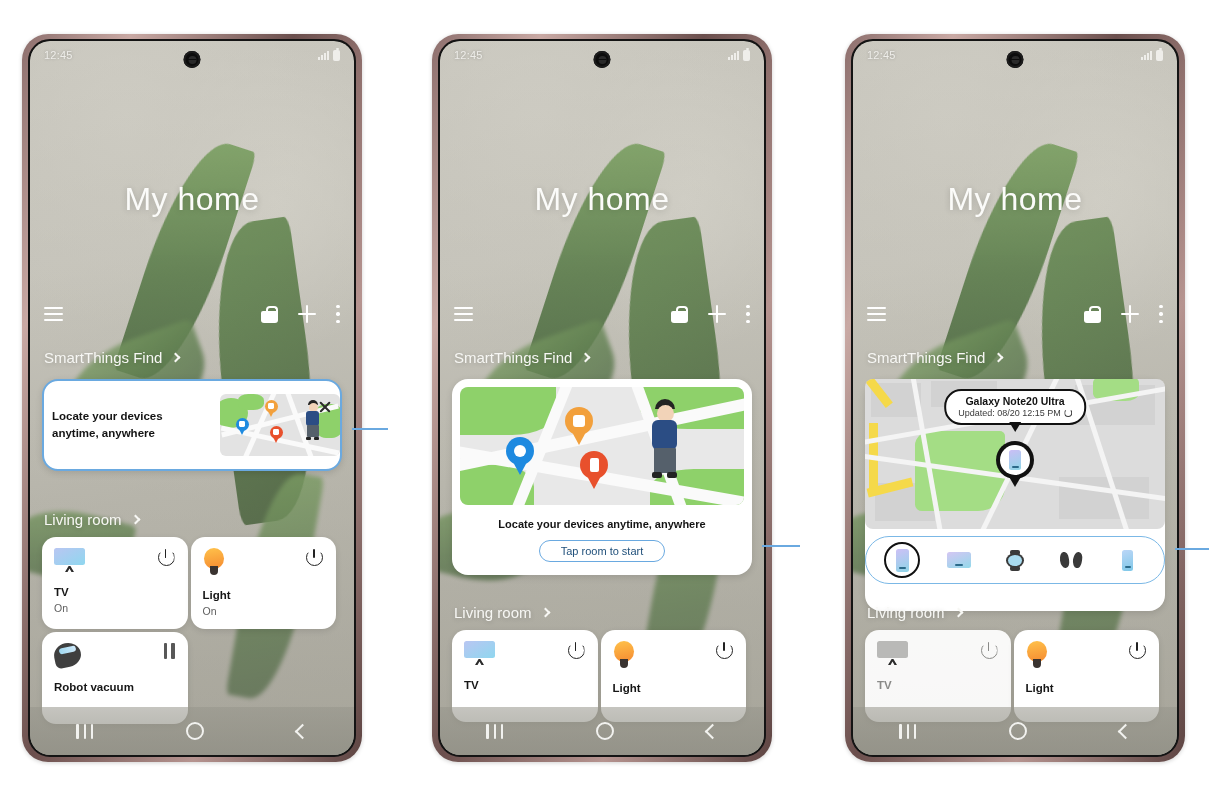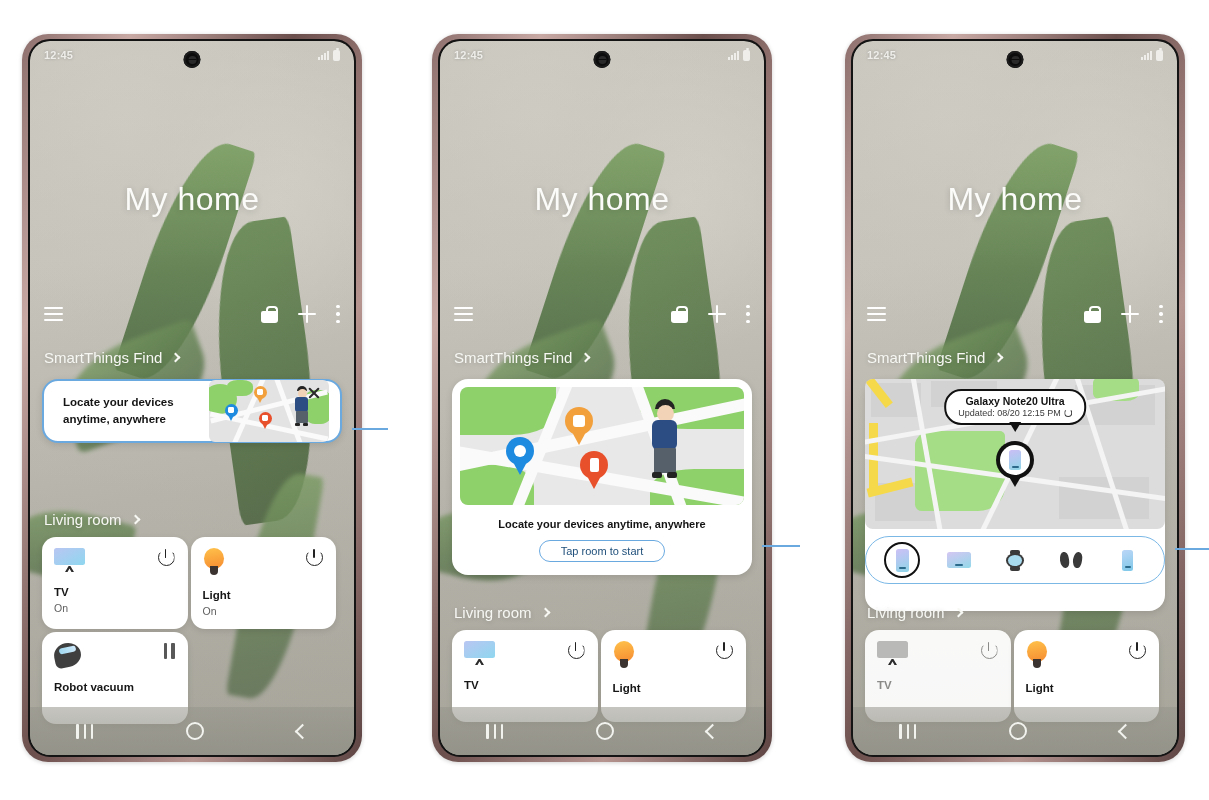--- a/index.html
+++ b/index.html
@@ -57,21 +57,21 @@
     position:absolute; inset:0;
     background: linear-gradient(180deg, rgba(205,203,194,.25), rgba(170,168,158,.30) 60%, rgba(150,148,138,.45));
   }
 
   
   .statusbar {
     position: absolute; top:0; left:0; right:0; height: 28px;
     display:flex; align-items:center; justify-content:space-between;
     padding: 0 14px; z-index:6;
   }
-  .st-time { color:#efeeea; font-size:11px; letter-spacing:.2px; text-shadow:0 0 3px rgba(0,0,0,.25);font-weight:bold; }
+  .st-time { color:#efeeea; font-size:11px; letter-spacing:.2px; text-shadow:0 0 3px rgba(0,0,0,.25); }
   .st-right { display:flex; align-items:center; gap:4px; }
   .ico-signal { width:11px; height:9px; position:relative; }
   .ico-signal i { position:absolute; bottom:0; width:2px; background:#efeeea; display:block; }
   .ico-signal i:nth-child(1){left:0;height:3px}
   .ico-signal i:nth-child(2){left:3px;height:5px}
   .ico-signal i:nth-child(3){left:6px;height:7px}
   .ico-signal i:nth-child(4){left:9px;height:9px}
   .ico-batt { width:7px; height:11px; border:1.3px solid #efeeea; border-radius:1.5px; position:relative; background:#efeeea;}
   .ico-batt:after{content:"";position:absolute;top:-3px;left:1.6px;width:3px;height:2px;background:#efeeea;border-radius:1px;}
   .punch {
@@ -118,21 +118,21 @@
 
   
   .card {
     position:absolute; left:12px; right:12px; z-index:5;
     background:#fff; border-radius:16px;
     box-shadow:0 2px 7px rgba(0,0,0,.13);
   }
   .hl-border { border:2px solid #6aa9e0; border-radius:16px; }
 
   
-  .banner1 { top:338px; height:64px; padding:11px; display:flex; align-items:center; }
+  .banner1 { top:338px; height:92px; padding:0; display:flex; align-items:center; }
   .banner1-txt { font-size:11.5px; font-weight:bold; color:#141414; line-height:1.45; flex:1; padding-left:8px;}
   .banner1-img { width:120px; height:62px; position:relative; flex:none; }
   .close-x {
     position:absolute; top:6px; right:8px; width:14px;height:14px; z-index:3;
   }
   .close-x:before,.close-x:after{content:"";position:absolute;top:6px;left:0;width:14px;height:1.8px;background:#2b2b2b;border-radius:1px;}
   .close-x:before{transform:rotate(45deg)}
   .close-x:after{transform:rotate(-45deg)}
 
   

